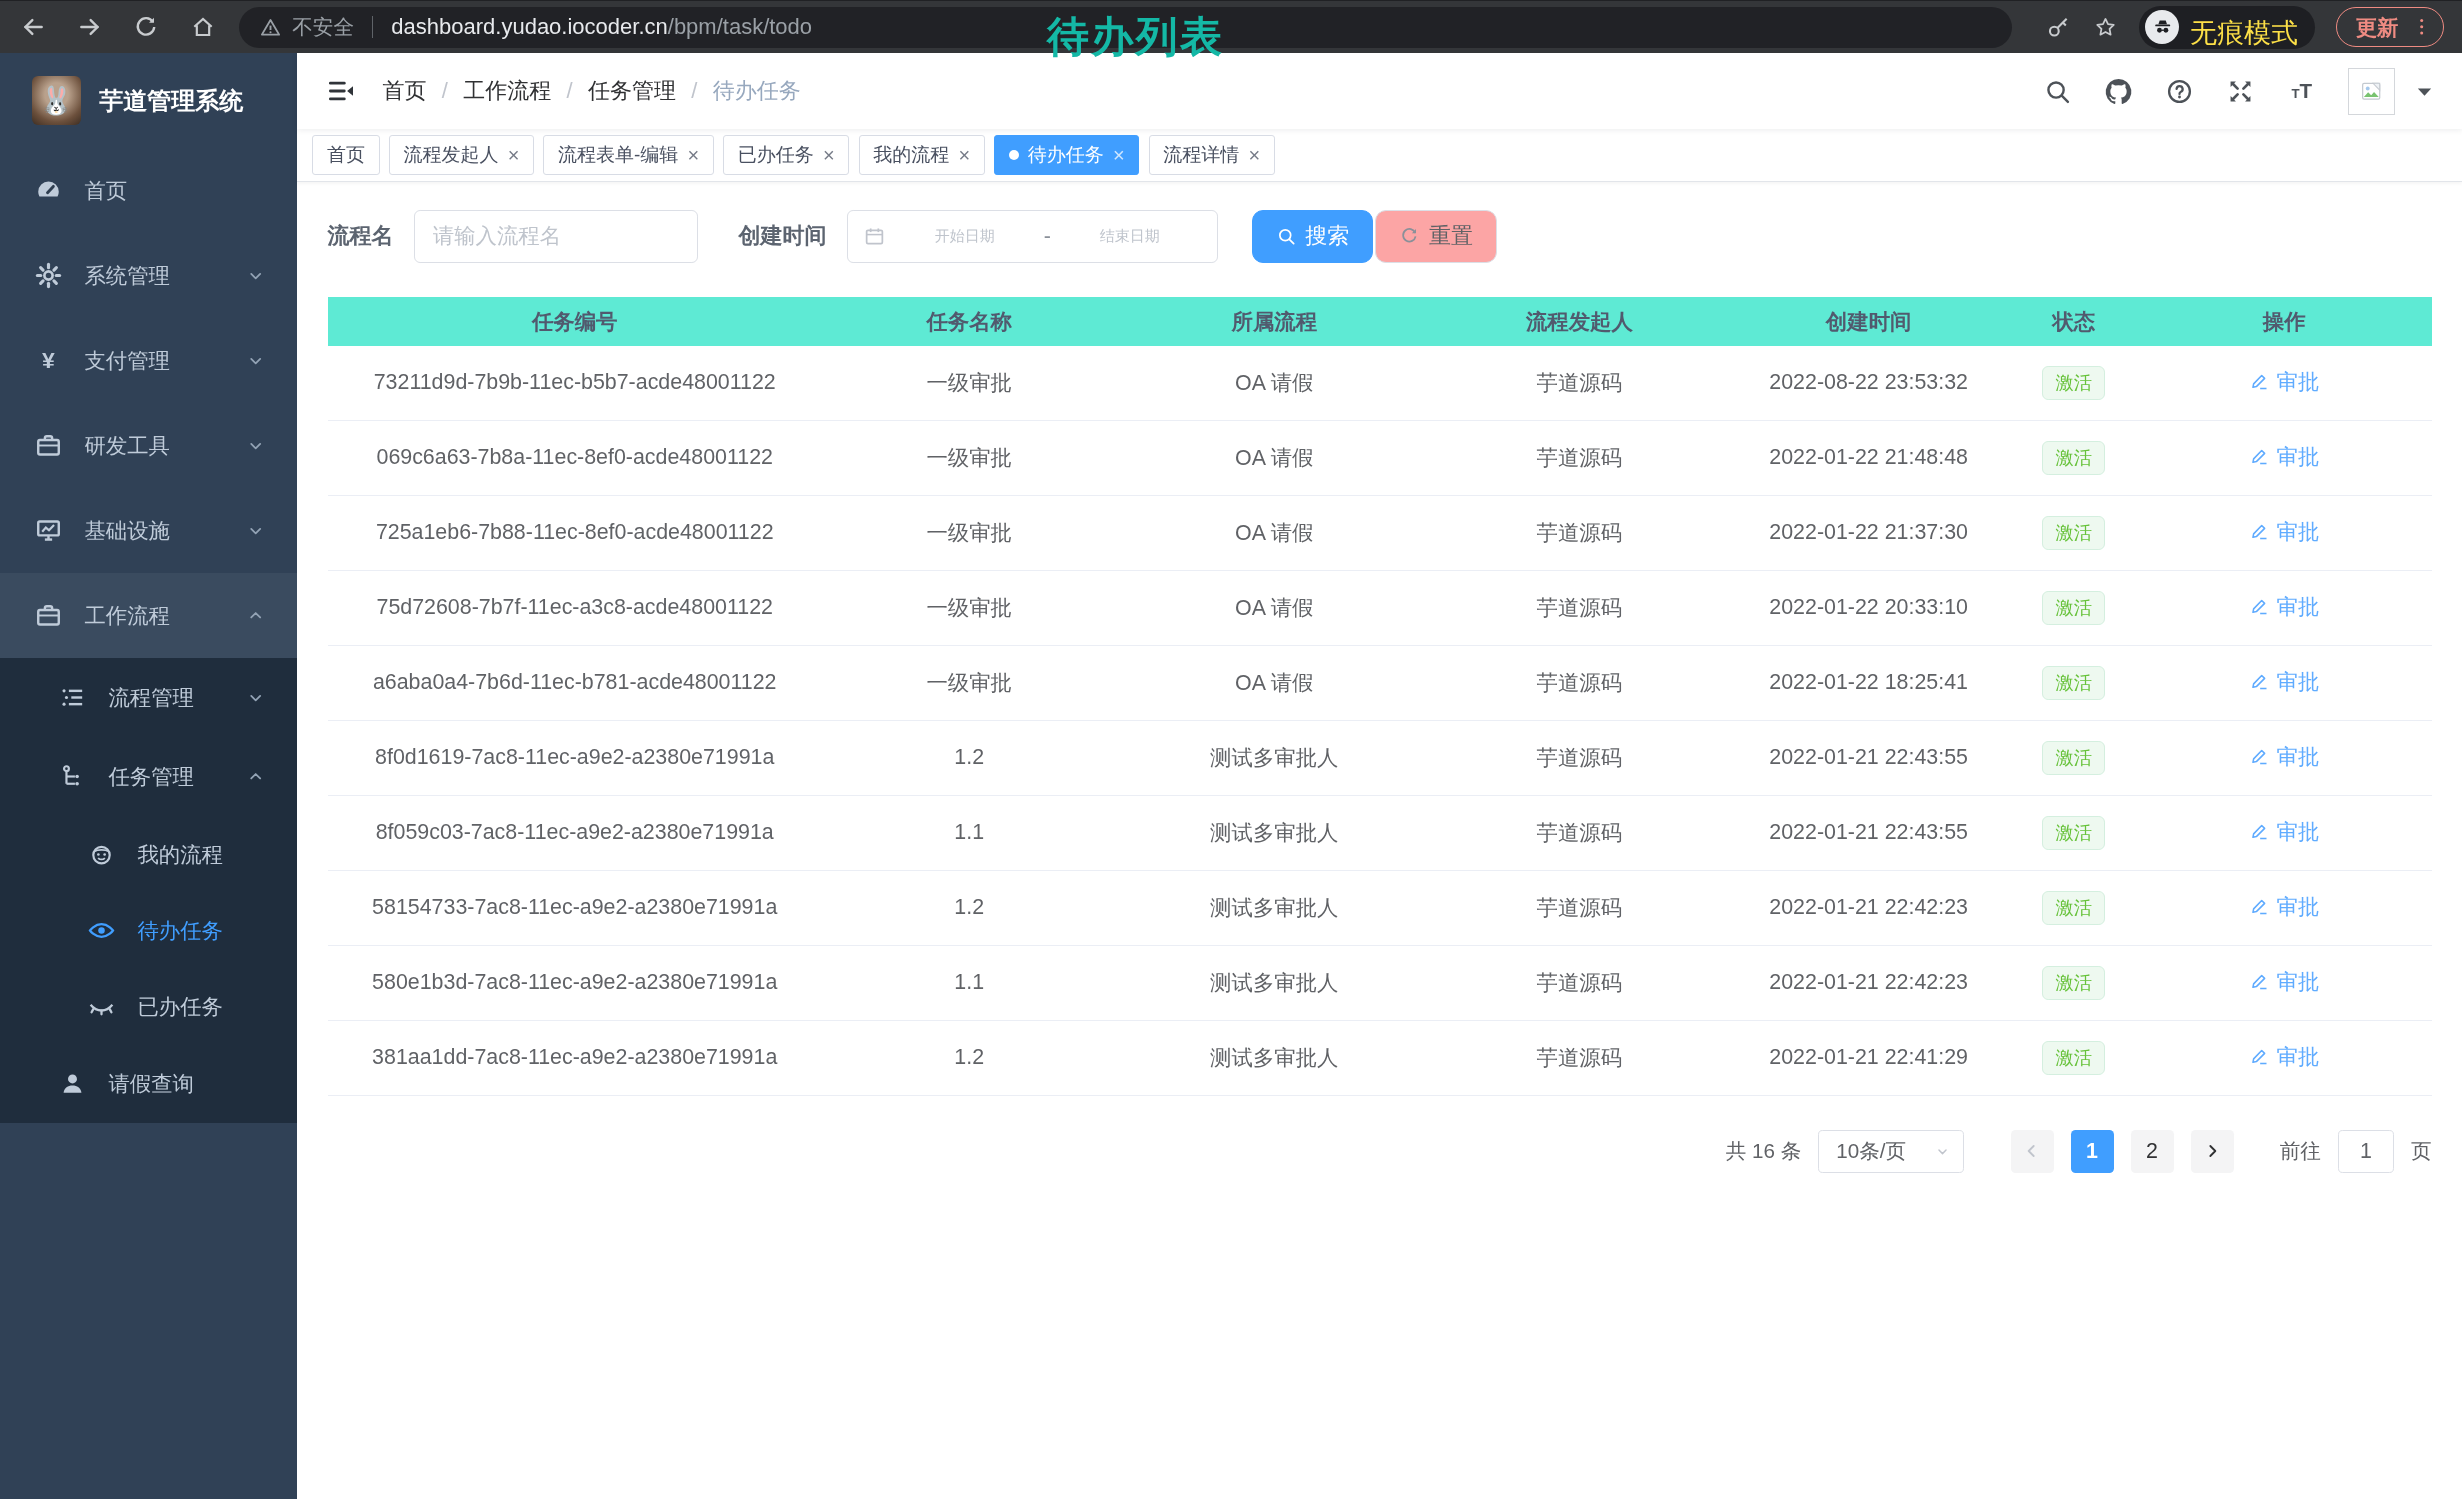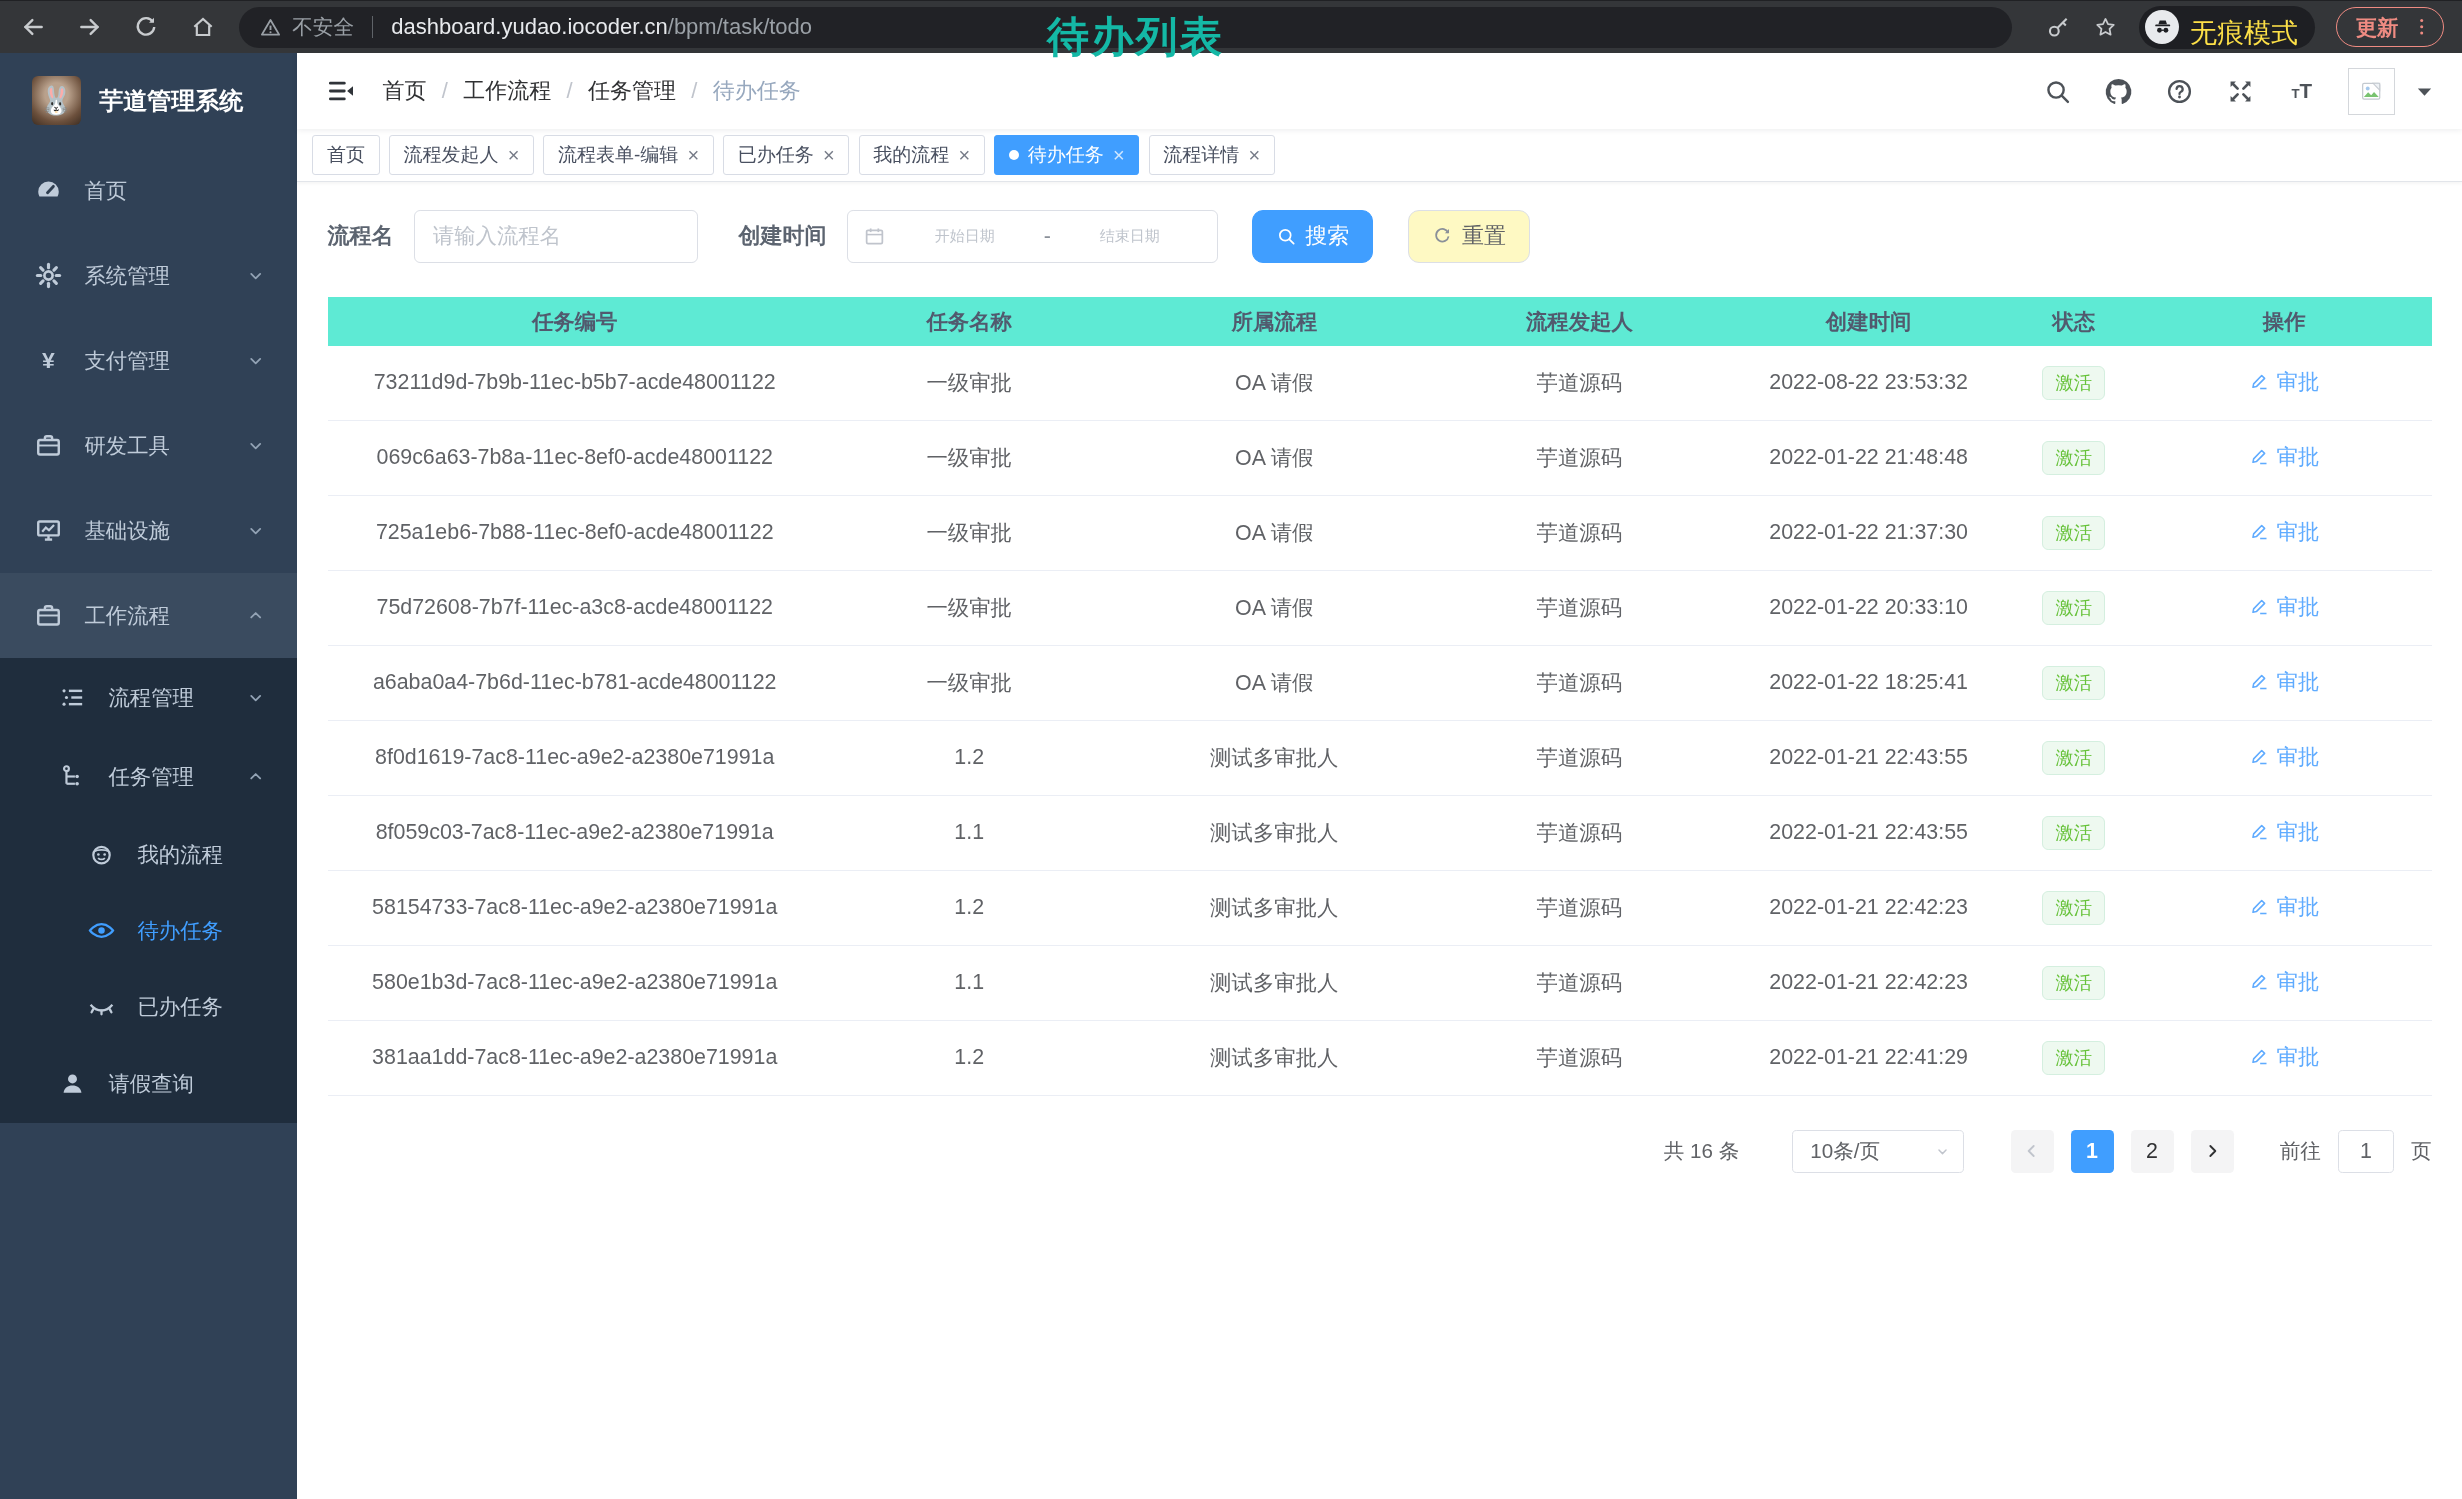--- a/index.html
+++ b/index.html
@@ -78,37 +78,37 @@
   .f-label.second{ margin-left:41px;}
   .name-input{ width:284px; height:53px; border:0.8px solid #dcdfe6; border-radius:6.1px; padding:0 18.3px; font-size:21.4px; color:#606266; outline:none; font-family:inherit;}
   .name-input::placeholder{ color:#bfc4cc;}
   .daterange{ width:371px; height:53px; border:0.8px solid #dcdfe6; border-radius:6.1px; display:flex; align-items:center; padding:0 15.3px; gap:7.6px;}
   .daterange .icon{ width:23px; height:23px; color:#c0c4cc; flex:none;}
   .d-ph{ flex:1; font-size:15px; color:#bfc4cc; text-align:center; white-space:nowrap;}
   .d-sep{ font-size:21.4px; color:#8a9099;}
   .btn{ height:53px; border-radius:11px; display:flex; align-items:center; gap:9.2px; padding:0 23px; font-size:22px; cursor:pointer; white-space:nowrap;}
   .btn .icon{ width:20.6px; height:20.6px;}
   .btn-primary{ background:var(--primary); color:#fff; border:0.8px solid var(--primary); margin-left:34px;}
-  .btn-plain{ background:#fef9c3; color:#606266; border:0.8px solid #dcdfe6; margin-left:35px;}
+  .btn-plain{ background:#fca5a5; color:#606266; border:0.8px solid #dcdfe6; margin-left:2px;}
   .btn-plain .icon{ color:#8a9099;}
 
   
   .table{ width:100%;}
   .t-head{ display:flex; align-items:center; height:49px; background:#5eead4;}
   .t-head .th{ font-size:21.4px; font-weight:bold; color:#515a6e; text-align:center;}
   .t-row{ display:flex; align-items:center; height:75px; border-bottom:0.8px solid #ebeef5;}
   .t-row .td{ font-size:21.4px; color:#606266; text-align:center; overflow:hidden; white-space:nowrap;}
   .c1{width:23.5%;} .c2{width:14%;} .c3{width:15%;} .c4{width:14%;} .c5{width:13.5%;} .c6{width:6%;} .c7{width:14%;}
   .badge{ display:inline-flex; align-items:center; height:34px; padding:0 12.2px; background:var(--succ-bg); border:0.8px solid var(--succ-border); color:var(--succ-text); font-size:18.3px; border-radius:6.1px;}
   .action-link{ display:inline-flex; align-items:center; gap:6.9px; color:var(--link); font-size:21.4px; cursor:pointer;}
   .action-link .icon{ width:20.6px; height:20.6px;}
 
   
   .pagination{ margin-top:34px; display:flex; align-items:center; justify-content:flex-end; gap:17px; font-size:20.6px; color:#606266; padding-bottom:30.5px;}
-  .pg-select{ width:172px; height:43px; border:0.8px solid #dcdfe6; border-radius:4.6px; display:flex; align-items:center; justify-content:space-between; padding:0 12.2px 0 17px; cursor:pointer;margin-left:36px;}
+  .pg-select{ width:146px; height:43px; border:0.8px solid #dcdfe6; border-radius:4.6px; display:flex; align-items:center; justify-content:space-between; padding:0 12.2px 0 17px; cursor:pointer;}
   .pg-select .icon{ width:17px; height:17px; color:#c0c4cc;}
   .pg-btn{ width:43px; height:43px; border-radius:4.6px; background:#f4f4f5; display:flex; align-items:center; justify-content:center; font-size:21.4px; color:#303133; cursor:pointer;}
   .pg-btn .icon{ width:20px; height:20px;}
   .pg-btn.disabled{ color:#c0c4cc;}
   .pg-btn.disabled .icon{ color:#c0c4cc;}
   .pg-num.current{ background:var(--primary); color:#fff; font-weight:bold;}
   .goto-input{ width:56px; height:43px; border:0.8px solid #dcdfe6; border-radius:4.6px; text-align:center; font-size:21.4px; color:#606266; outline:none; font-family:inherit;}
   .pg-gap{ width:12.2px;}
 
   .icon{ display:inline-flex;}

